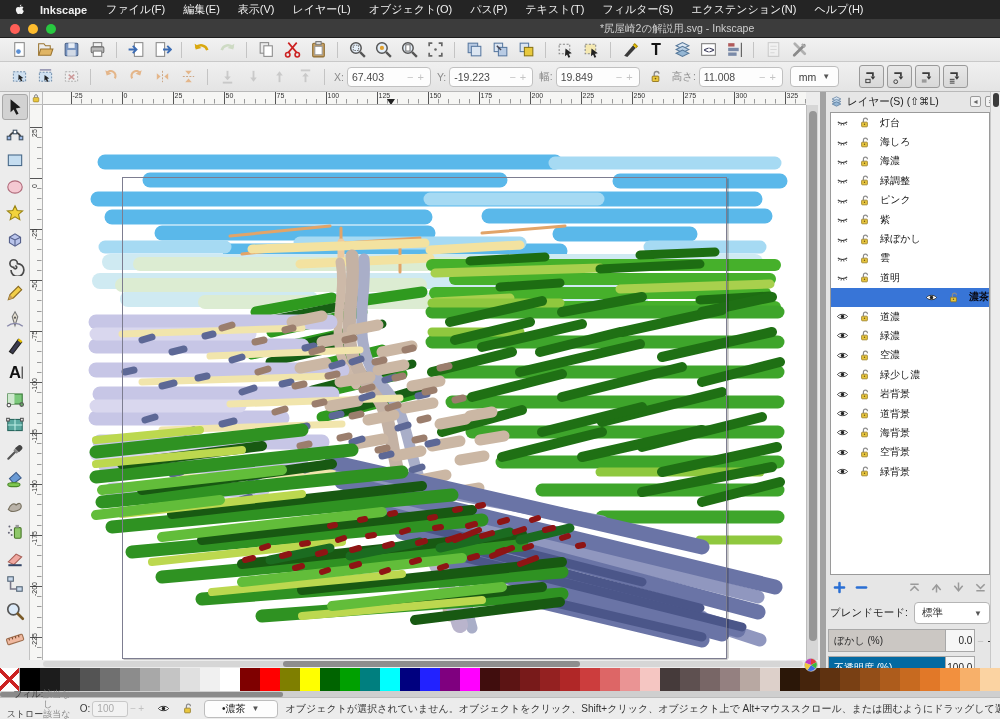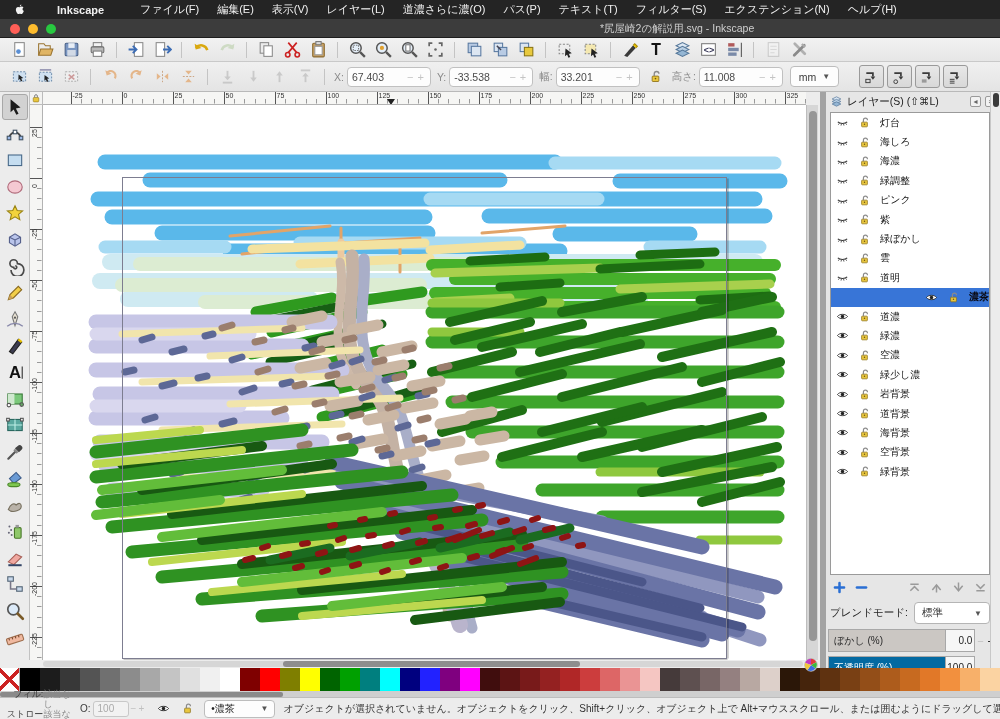--- a/index.html
+++ b/index.html
@@ -3,21 +3,21 @@
 <meta charset="utf-8">
 <style>
   * { margin:0; padding:0; box-sizing:border-box; }
   html,body { width:1000px; height:719px; overflow:hidden;
     font-family:"Liberation Sans","DejaVu Sans",sans-serif; background:#ececec; }
   .abs { position:absolute; }
   svg { display:block; }
 
   
   #menubar { left:0; top:0; width:1000px; height:19px; background:#242424;
-    display:flex; align-items:center; color:#f0f0f0; font-size:11px; gap:17px; }
+    display:flex; align-items:center; color:#f0f0f0; font-size:11px; gap:0; }
   #menubar .apple { width:22px; display:flex; justify-content:center; margin-left:8px; }
   #menubar .appname { font-weight:bold; padding:0 10px; font-size:11px; }
   #menubar .mitem { padding:0 9px; white-space:nowrap; }
 
   
   #titlebar { left:0; top:19px; width:1000px; height:19px; background:#3c3c3c;
     border-bottom:1px solid #1d1d1d; }
   .tlight { position:absolute; top:4.5px; width:10px; height:10px; border-radius:50%; }
   #titletext { position:absolute; left:600px; top:3px; color:#cfcfcf; font-size:10.5px; white-space:nowrap; }
 
@@ -108,39 +108,39 @@
     display:flex; align-items:center; font-size:9px; color:#3a3a3a; }
   #fillstroke { display:flex; flex-direction:column; justify-content:center; line-height:10px; padding-left:4px; }
   #fillstroke .r { display:flex; }
   #fillstroke .k { width:44px;text-align:right; }
   #fillstroke .v { color:#888; }
   #ofield { display:flex; align-items:center; margin-left:4px; gap:2px; font-size:10px; }
   #obox { width:36px; height:16px; background:#f2f2f2; border:1px solid #c8c8c8; border-radius:3px;
     color:#aaa; font-size:10px; display:flex; align-items:center; padding-left:4px; }
   .ospin { color:#c0c0c0; font-size:10px; }
   #layercombo { width:78px; height:18px; background:#fdfdfd; border:1px solid #bdbdbd; border-radius:4px;
-    margin-left:10px; display:flex; align-items:center; justify-content:space-between; padding:0 6px; font-size:10px; color:#222; }
+    margin-left:10px; display:flex; align-items:center; justify-content:space-between; padding:0 17px; font-size:10px; color:#222; }
   #statusmsg { margin-left:8px; font-size:10px; color:#333; white-space:nowrap; overflow:hidden; }
 </style>
 </head>
 <body>
 
 <div class="abs" id="menubar">
   <span class="apple">
       <svg width="13" height="14" viewBox="0 0 18 18">
         <path d="M11.5 1.5c.2 1.2-.8 2.6-2 2.8-.3-1.3.8-2.7 2-2.8ZM9.4 4.8c1 0 1.6-.6 2.8-.5 1 .1 1.8.5 2.3 1.3-2 1.3-1.6 4 .5 4.9-.4 1.2-1 2.4-1.9 3.4-.8.9-1.6.9-2.4.5-.8-.4-1.5-.4-2.3 0-.9.4-1.7.3-2.4-.6C4 11.7 3.2 8.2 4.8 6c.7-1 1.7-1.3 2.6-1.2.8 0 1.4.5 2 .5Z" fill="#f2f2f2"></path>
       </svg>
     </span>
   <span class="appname">Inkscape</span>
   <span id="menu-items" style="display:flex">
       <span class="mitem">ファイル(F)</span>
       <span class="mitem">編集(E)</span>
       <span class="mitem">表示(V)</span>
       <span class="mitem">レイヤー(L)</span>
-      <span class="mitem">道濃さらに濃(O)</span>
+      <span class="mitem">オブジェクト(O)</span>
       <span class="mitem">パス(P)</span>
       <span class="mitem">テキスト(T)</span>
       <span class="mitem">フィルター(S)</span>
       <span class="mitem">エクステンション(N)</span>
       <span class="mitem">ヘルプ(H)</span>
     </span>
 </div>
 
 <div class="abs" id="titlebar">
   <span class="tlight" style="left:10px;background:#ff5f57"></span>
@@ -418,29 +418,29 @@
     <span class="lab">X:</span>
     <span class="spinbox">
         <span class="val">67.403</span>
         <span class="mm2">−</span>
         <span class="mm2">+</span>
       </span>
   </span>
   <span class="spinfield">
     <span class="lab">Y:</span>
     <span class="spinbox">
-        <span class="val">-33.538</span>
+        <span class="val">-19.223</span>
         <span class="mm2">−</span>
         <span class="mm2">+</span>
       </span>
   </span>
   <span class="spinfield">
     <span class="lab">幅:</span>
     <span class="spinbox">
-        <span class="val">33.201</span>
+        <span class="val">19.849</span>
         <span class="mm2">−</span>
         <span class="mm2">+</span>
       </span>
   </span>
   <span class="tbtn" id="lockbtn">
       <svg width="15" height="15" viewBox="0 0 18 18">
         <rect x="5" y="8.5" width="8" height="6.5" rx="1" fill="#e8c63e" stroke="#8a6e14"></rect>
         <path d="M7.5 8.5V5.8a2.8 2.8 0 0 1 5.6 0" fill="none" stroke="#8a8a8a" stroke-width="1.6"></path>
         <circle cx="9" cy="11.5" r="1" fill="#6a5410"></circle>
       </svg>

